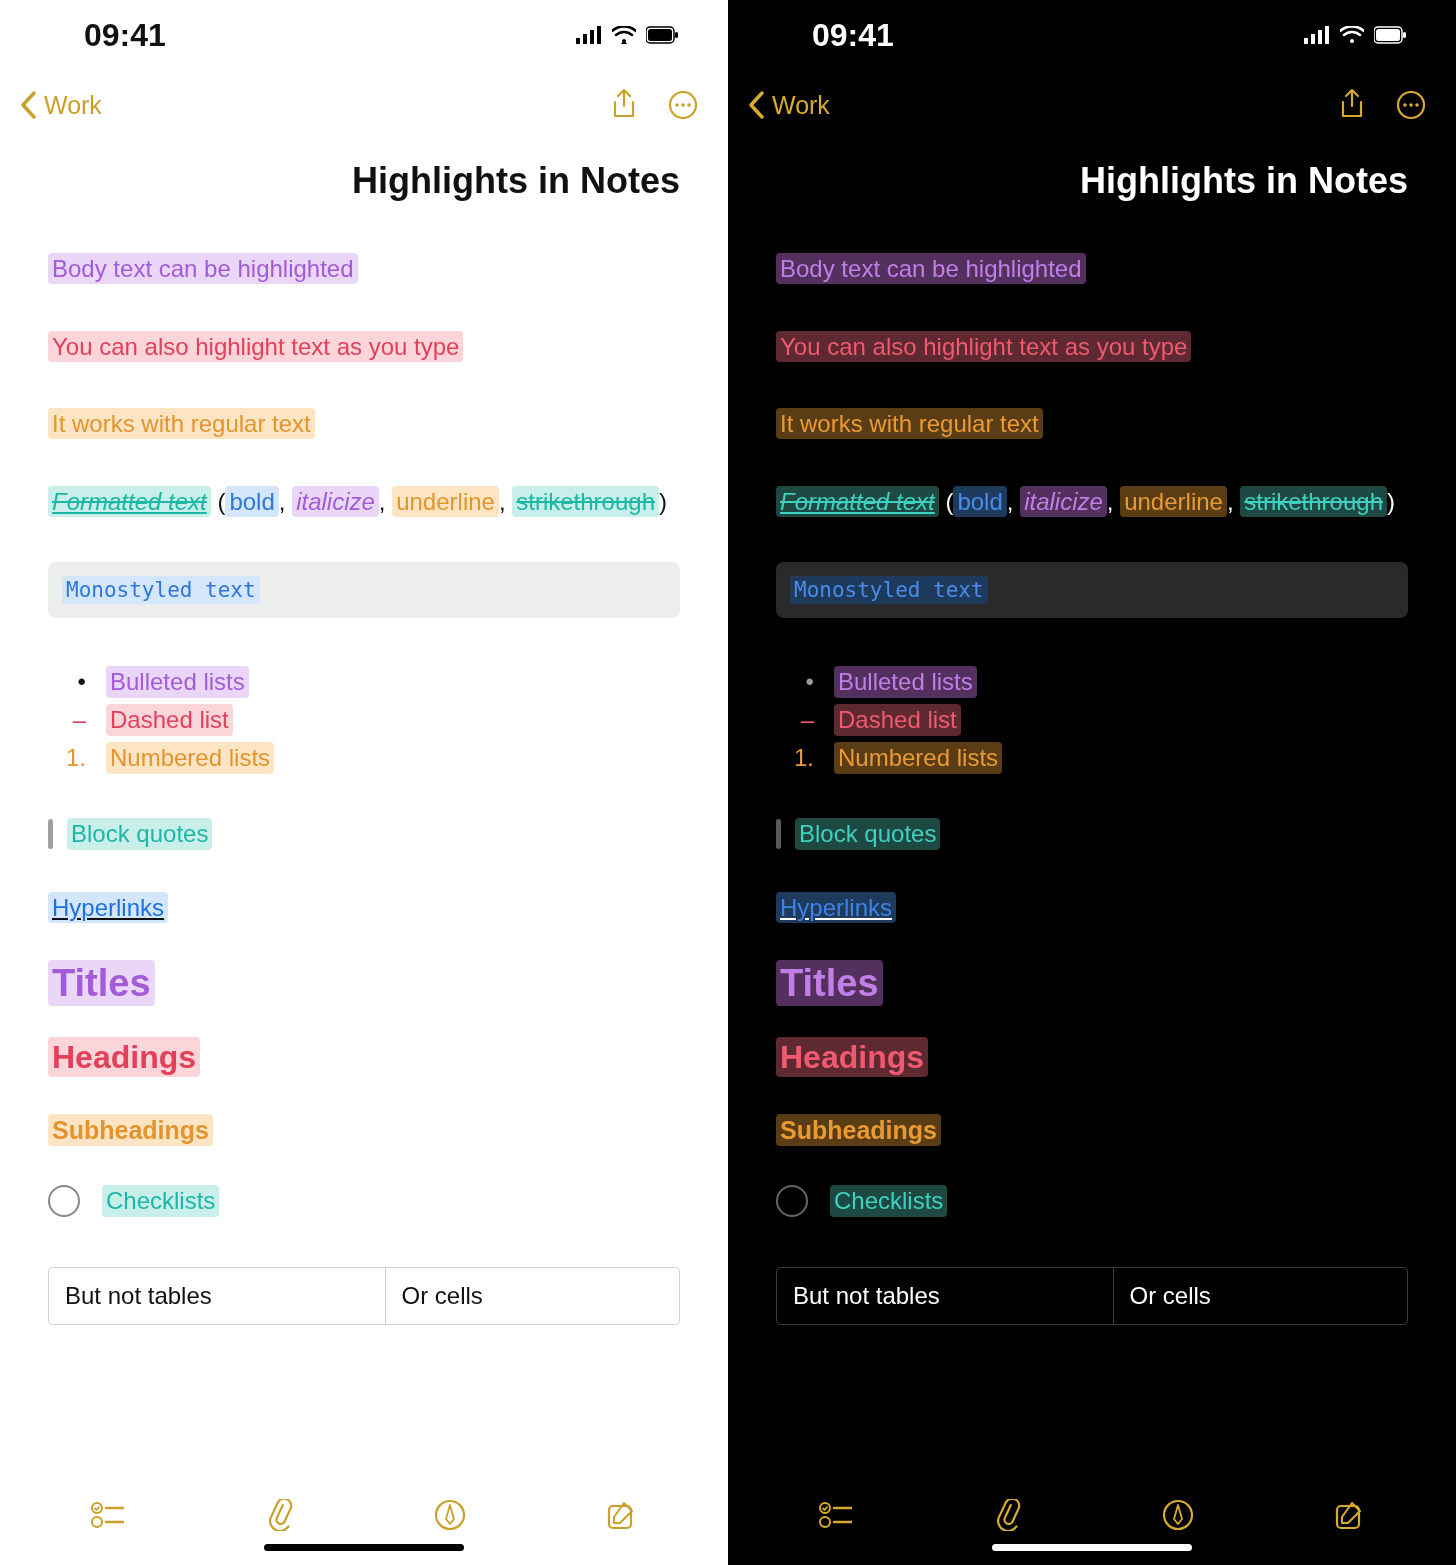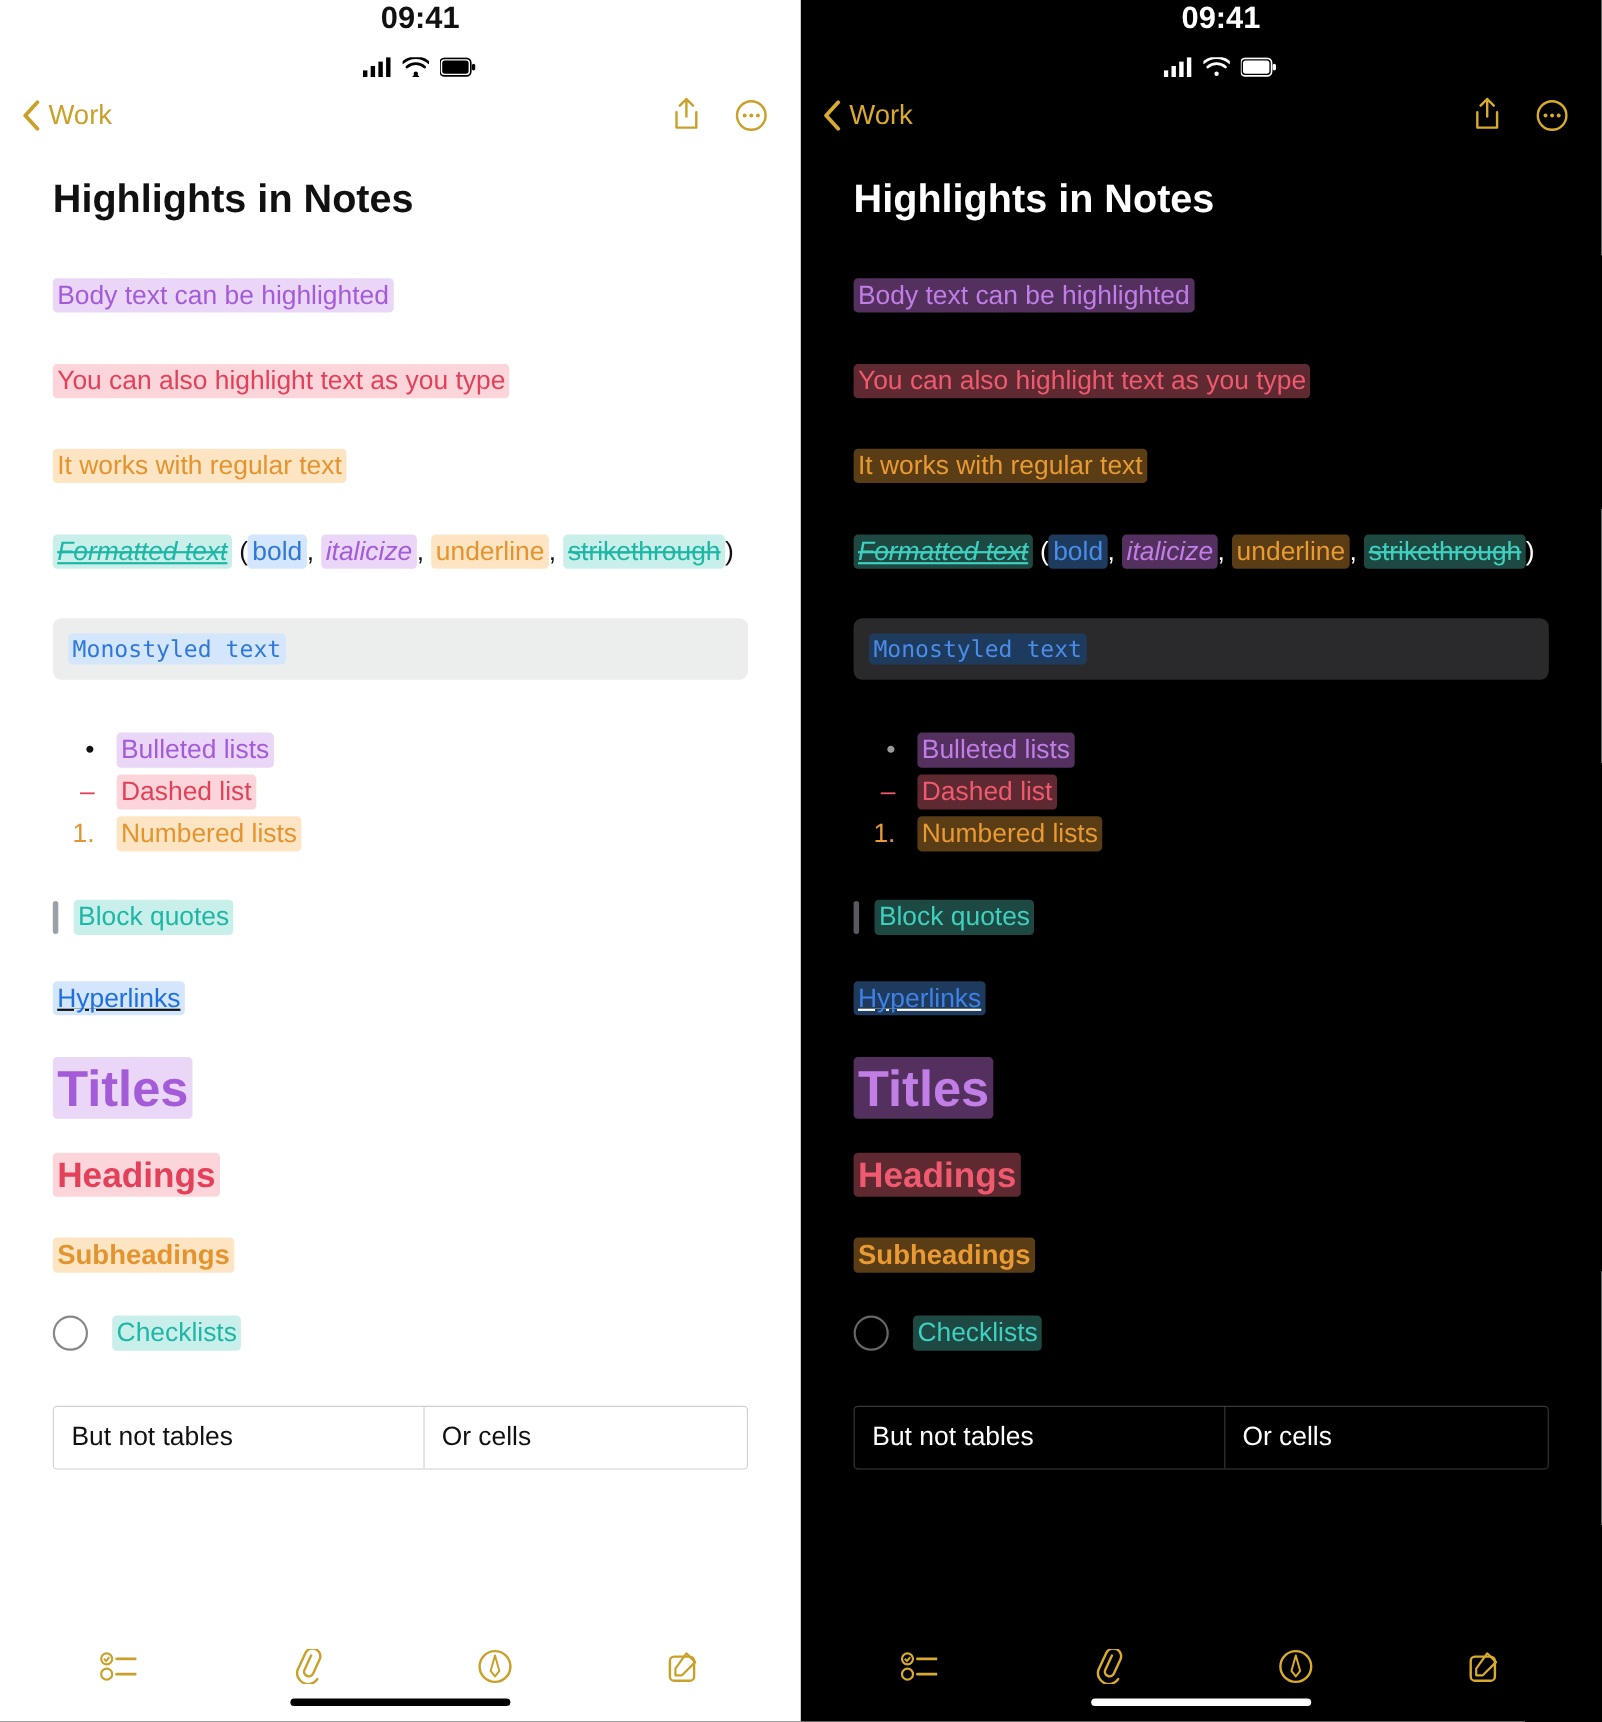--- a/index.html
+++ b/index.html
@@ -2,29 +2,29 @@
 <html><head>
 <meta charset="utf-8">
 <style>
   * { box-sizing: border-box; margin: 0; padding: 0; }
   html, body { width: 1456px; height: 1565px; font-family: -apple-system, "Helvetica Neue", Arial, sans-serif; }
   body { display: flex; }
   .phone { width: 728px; height: 1565px; display: flex; flex-direction: column; position: relative; }
   .light { background: #fff; color: #111; }
   .dark  { background: #000; color: #fff; }
 
-  .status-bar { height: 70px; display: flex; align-items: center; justify-content: space-between; padding: 0 48px 0 84px; font-size: 28px; font-weight: 600; flex-direction: column; }
+  .status-bar { height: 70px; display: flex; align-items: center; justify-content: space-between; padding: 0 48px 0 84px; font-size: 32px; font-weight: 600; }
   .status-icons { display: flex; align-items: center; gap: 10px; }
 
   .nav-bar { height: 70px; display: flex; align-items: center; justify-content: space-between; padding: 0 30px 0 20px; }
   .back { display:flex; align-items:center; gap:6px; font-size: 25px; } 
   .nav-icons { display:flex; gap: 30px; align-items:center; }
 
   .content { flex: 1 1 auto; padding: 20px 48px 10px 48px; overflow:hidden; }
-  .title   { font-size: 36px; font-weight: 700; margin-bottom: 50px; }
+  .title   { font-size: 36px; font-weight: 700; margin-bottom: 50px; text-align: right; }
 
   .line { margin-bottom: 44px; font-size: 24px; line-height: 1.4; }
   .hl { padding: 2px 4px; border-radius: 4px; display:inline; }
 
   .mono-block { border-radius: 8px; padding: 16px 14px; margin: 10px 0 48px 0; }
   .light .mono-block { background: #eceded; }
   .dark  .mono-block { background: #2a2a2c; }
   .mono { font-family: ui-monospace, Menlo, monospace; font-size: 21px; }
 
   .list-area { margin: 0 0 44px 4px; }
@@ -33,21 +33,21 @@
   .light .li .marker { color:#111; }
   .dark  .li .marker { color:#9a9a9a; }
 
   .bq { display:flex; align-items:center; gap:14px; margin-bottom: 44px; }
   .bq .bar { width:5px; height:30px; border-radius:3px; }
   .light .bq .bar { background:#9aa0a6; }
   .dark  .bq .bar { background:#5a5a5e; }
 
   .hyper { font-size:24px; text-decoration: underline; margin-bottom: 40px; }
 
-  .h1 { font-size: 46px; font-weight:700; margin-bottom: 34px; }
+  .h1 { font-size: 38px; font-weight:700; margin-bottom: 34px; }
   .h2 { font-size: 32px; font-weight:700; margin-bottom: 40px; }
   .h3 { font-size: 25px; font-weight:700; margin-bottom: 40px; }
 
   .check-row { display:flex; align-items:center; gap:22px; margin-bottom: 50px; }
   .check-circle { width:32px; height:32px; border-radius:50%; border:2px solid #888; }
   .dark .check-circle { border-color:#666; }
 
   .table { display:flex; border:1px solid; border-radius:4px; overflow:hidden;gap:42px; }
   .light .table { border-color:#d0d0d0; }
   .dark  .table { border-color:#3a3a3c; }

